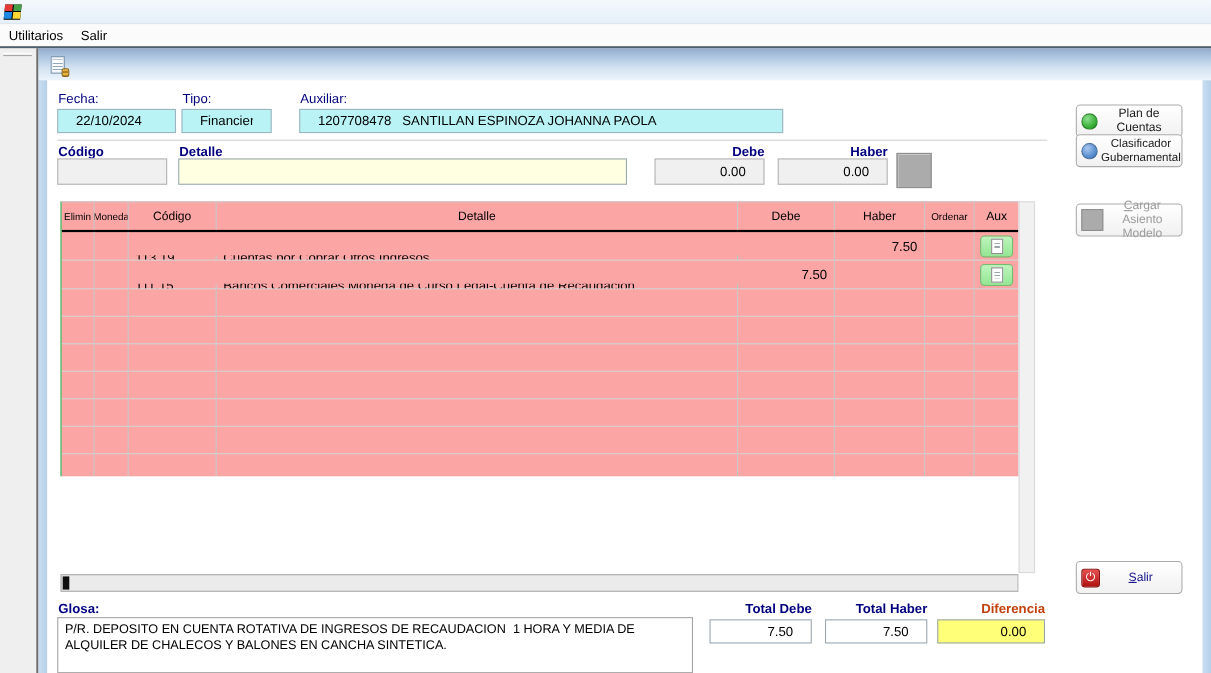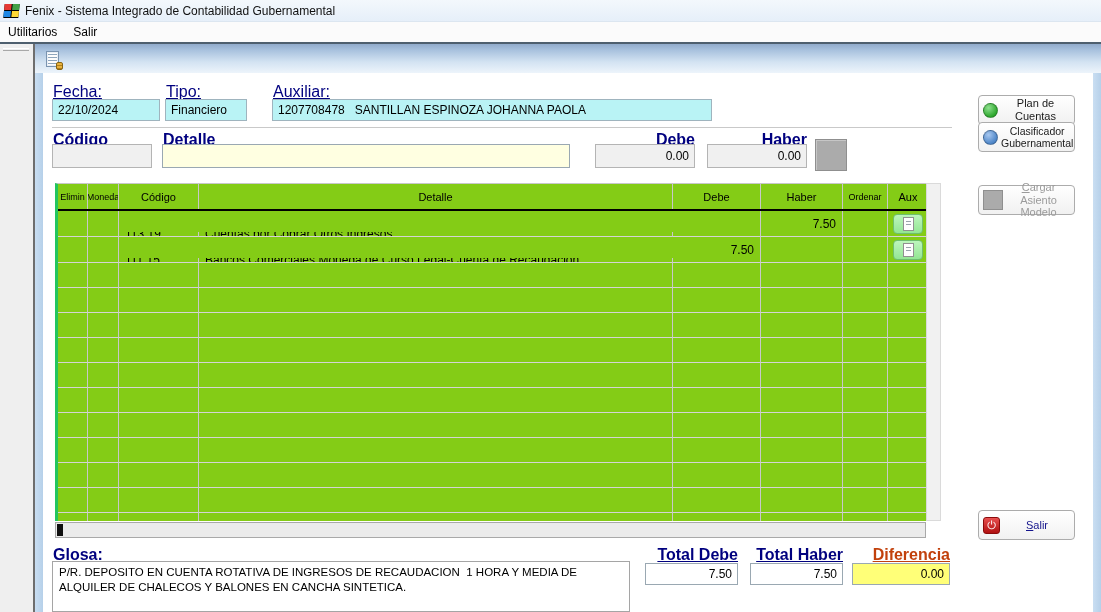--- a/index.html
+++ b/index.html
@@ -43,42 +43,42 @@
   .tool-doc .page { position:absolute; left:1px; top:0; width:13px; height:16px;
     background:#FDFDFD; border:1px solid #7A94B0;
     box-shadow:inset 0 0 0 1px #E8EEF5; }
   .tool-doc .lines { position:absolute; left:3px; top:3px; width:9px; height:10px;
     background:repeating-linear-gradient(180deg,#8FA6BD 0 1px,transparent 1px 3px); }
   .tool-doc .coins { position:absolute; right:0px; bottom:-1px; width:7px; height:8px;
     background:repeating-linear-gradient(180deg,#E8B23C 0 2px,#B07F1E 2px 3px);
     border:1px solid #8A6512; border-radius:2px; }
 
   
-  .lbl { position:absolute; color:#00007F; font-size:16px;text-decoration:underline; }
+  .lbl { position:absolute; color:#00007F; font-size:12px; }
   .lbl.b { font-weight:bold; }
   .lbl.red { color:#c2410c; font-weight:bold; }
 
   
   .fld { position:absolute; border:1px solid #9AA8B2; background:#FFF; font-size:12px;
-    font-family:"Liberation Sans",sans-serif; padding:2px 5px; outline:none; }
+    font-family:"Liberation Sans",sans-serif; padding:2px 16px; outline:none; }
   .fld.cyan { background:#B9F3F5; border:1px solid #9FB4BE; }
   .fld.gray { background:#F0F0F0; border:1px solid #B4B4B4; color:#000; }
   .fld.yellow { background:#FFFFE1; }
   .fld.num { text-align:right; }
   .fld.ylw2 { background:#FFFF78; }
 
   .hsep { position:absolute; left:52px; top:127px; width:900px; height:2px;
     border-top:1px solid #C9C9C9; border-bottom:1px solid #FFFFFF; }
 
   .gray-sq-btn { position:absolute; left:815px; top:139px; width:32px; height:32px;
     background:#ABABAB; border:1px solid #8F8F8F; box-shadow:inset 1px 1px 0 #C6C6C6; cursor:pointer; }
 
   
-  .grid { position:absolute; left:55px; top:183px; width:871px; height:338px; overflow:hidden;
-    border-left:3px solid #22c55e; border-top:1px solid #C8C8C8; background:#84cc16; }
+  .grid { position:absolute; left:55px; top:183px; width:871px; height:250px; overflow:hidden;
+    border-left:1px solid #22c55e; border-top:1px solid #C8C8C8; background:#fca5a5; }
   .trow { display:grid; grid-template-columns:30px 31px 80px 474px 88px 82px 45px 41px; }
   .trow.head { height:27px; border-bottom:2px solid #000; }
   .trow.data { height:26px; }
   .trow.empty { height:25px; }
   .tcell { border-right:1px solid #C8C8C8; border-bottom:1px solid #D4D4D4;
     display:flex; align-items:center; font-size:12px; overflow:hidden; white-space:nowrap; }
   .head .tcell { justify-content:center; border-bottom:none; font-size:11px; }
   .head .tcell.small { font-size:9px; }
   .tcell.num { justify-content:flex-end; padding-right:6px; }
   .tcell.txt { padding-left:6px;margin-top:21px; }
@@ -124,21 +124,20 @@
 </head>
 <body>
 
 <div class="titlebar">
   <span class="app-icon">
       <i></i>
       <i></i>
       <i></i>
       <i></i>
     </span>
-  <span class="title">Fenix - Sistema Integrado de Contabilidad Gubernamental</span>
 </div>
 
 <div class="menubar">
   <span class="menu-item">Utilitarios</span>
   <span class="menu-item">Salir</span>
 </div>
 
 <div class="dark-rule"></div>
 <div class="left-strip">
   <div class="gripper"></div>

